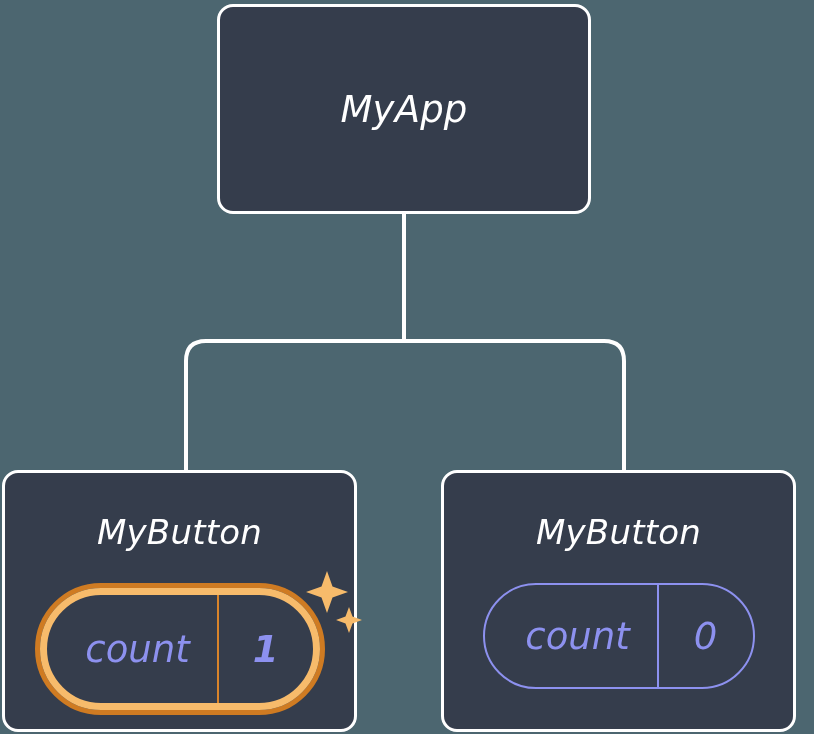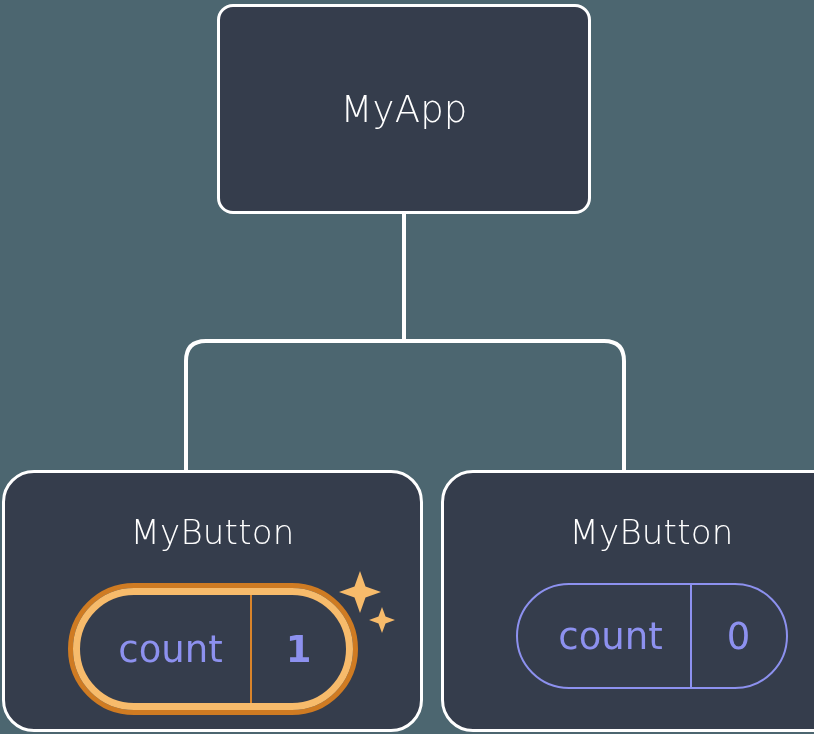--- a/index.html
+++ b/index.html
@@ -29,34 +29,34 @@
   
   .node {
     position: absolute;
     box-sizing: border-box;
     background: #353d4c;
     border: 3px solid #ffffff;
     border-radius: 16px;
     display: flex;
     flex-direction: column;
     align-items: center;
+    font-style: italic;
   }
   .node-root {
     left: 217px;
     top: 4px;
     width: 374px;
     height: 210px;
     justify-content: center;
   }
   .node-child {
-    width: 421px;
+    width: 355px;
     height: 262px;
     top: 470px;
     padding-top: 42px;
-    border-radius: 32px;
   }
   .node-child-left  { left: 2px; }
   .node-child-right { left: 441px; }
 
   .node-title {
     color: #ffffff;
     font-size: 37px;
     font-weight: 300;
     letter-spacing: .2px;
     line-height: 1;

